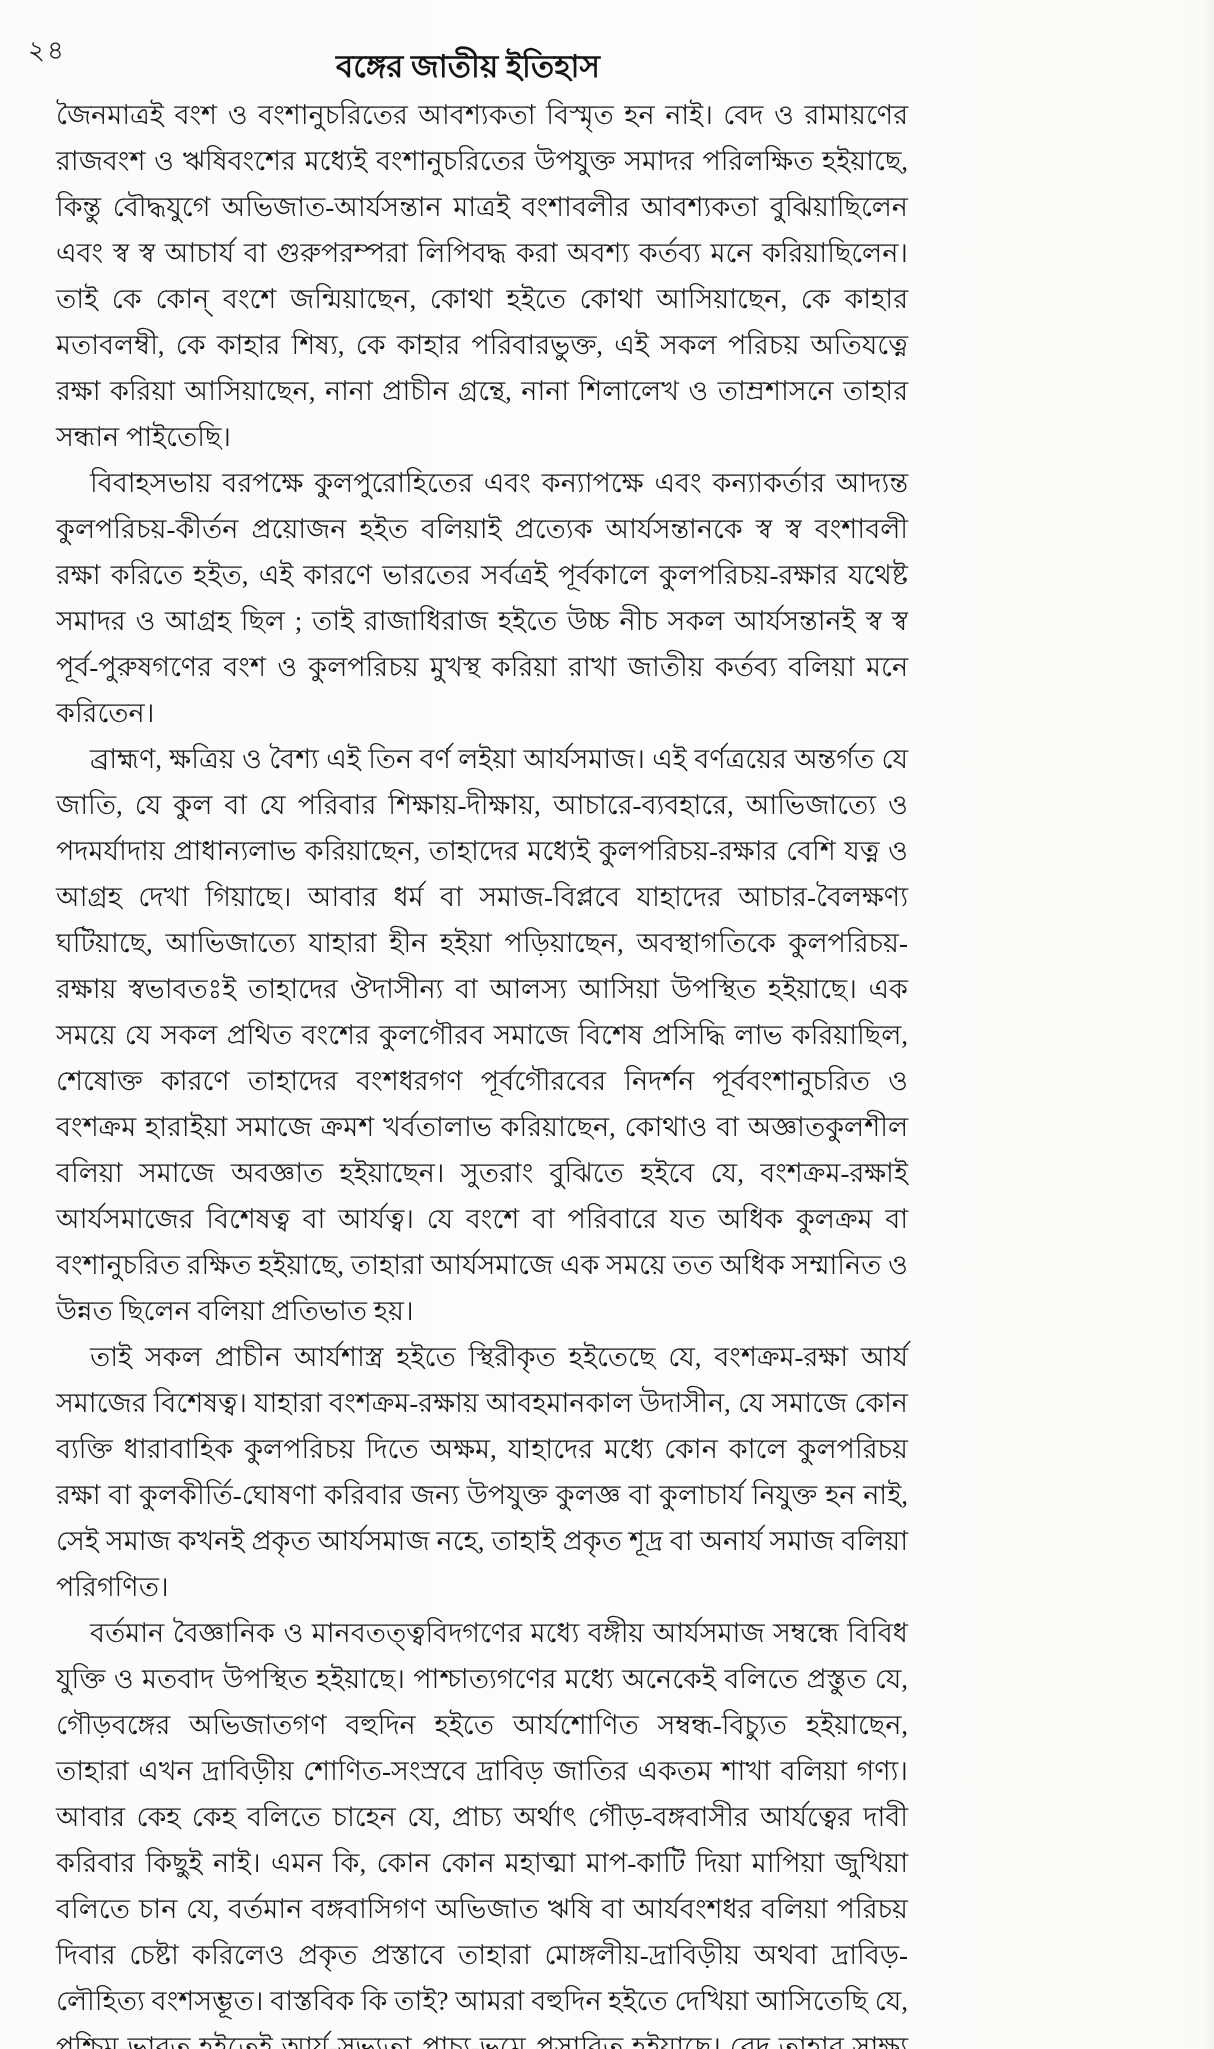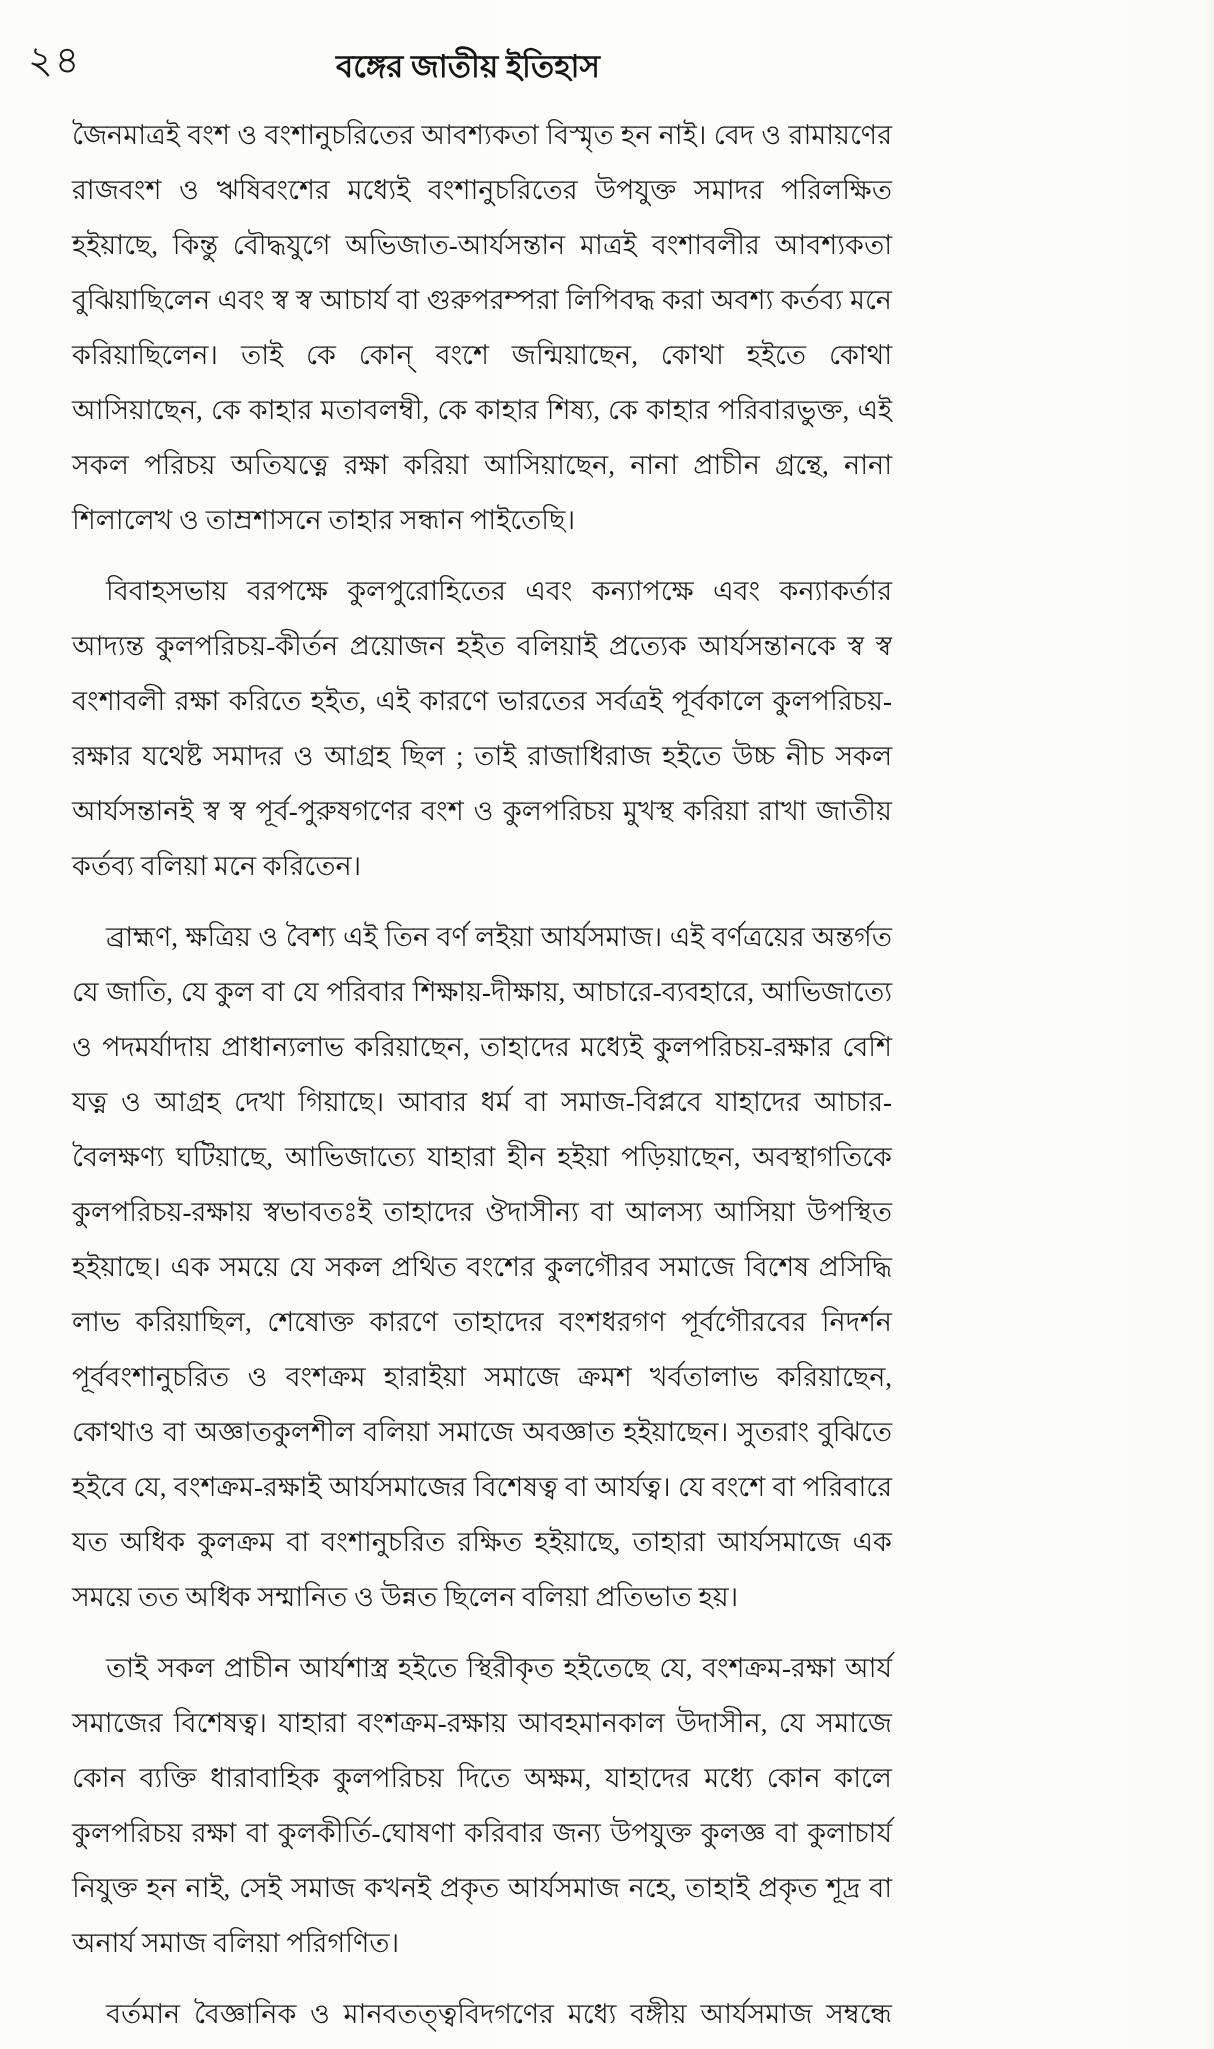--- a/index.html
+++ b/index.html
@@ -22,44 +22,44 @@
     position: absolute;
     top: 26px;
     left: 28px;
     width: 880px;
     height: 46px;
   }
   .page-number {
     position: absolute;
     left: 0;
     top: 4px;
-    font-size: 38px;
+    font-size: 26px;
     letter-spacing: 2px;
     color: #1b1b1b;
   }
   .page-title {
     position: absolute;
     left: 0;
     right: 0;
     top: 16px;
     text-align: center;
     font-size: 31px;
     font-weight: bold;
     color: #141414;
   }
   .text-block {
     position: absolute;
     top: 92px;
     left: 56px;
     width: 852px;
   }
   .text-block p {
-    margin: 16px;
+    margin: 0;
     font-size: 27px;
-    line-height: 55px;
+    line-height: 46px;
     text-align: justify;
     text-justify: inter-word;
     color: #1a1a1a;
   }
   .text-block p.indent {
     text-indent: 34px;
   }
   
   .scan-edge {
     position: absolute;

